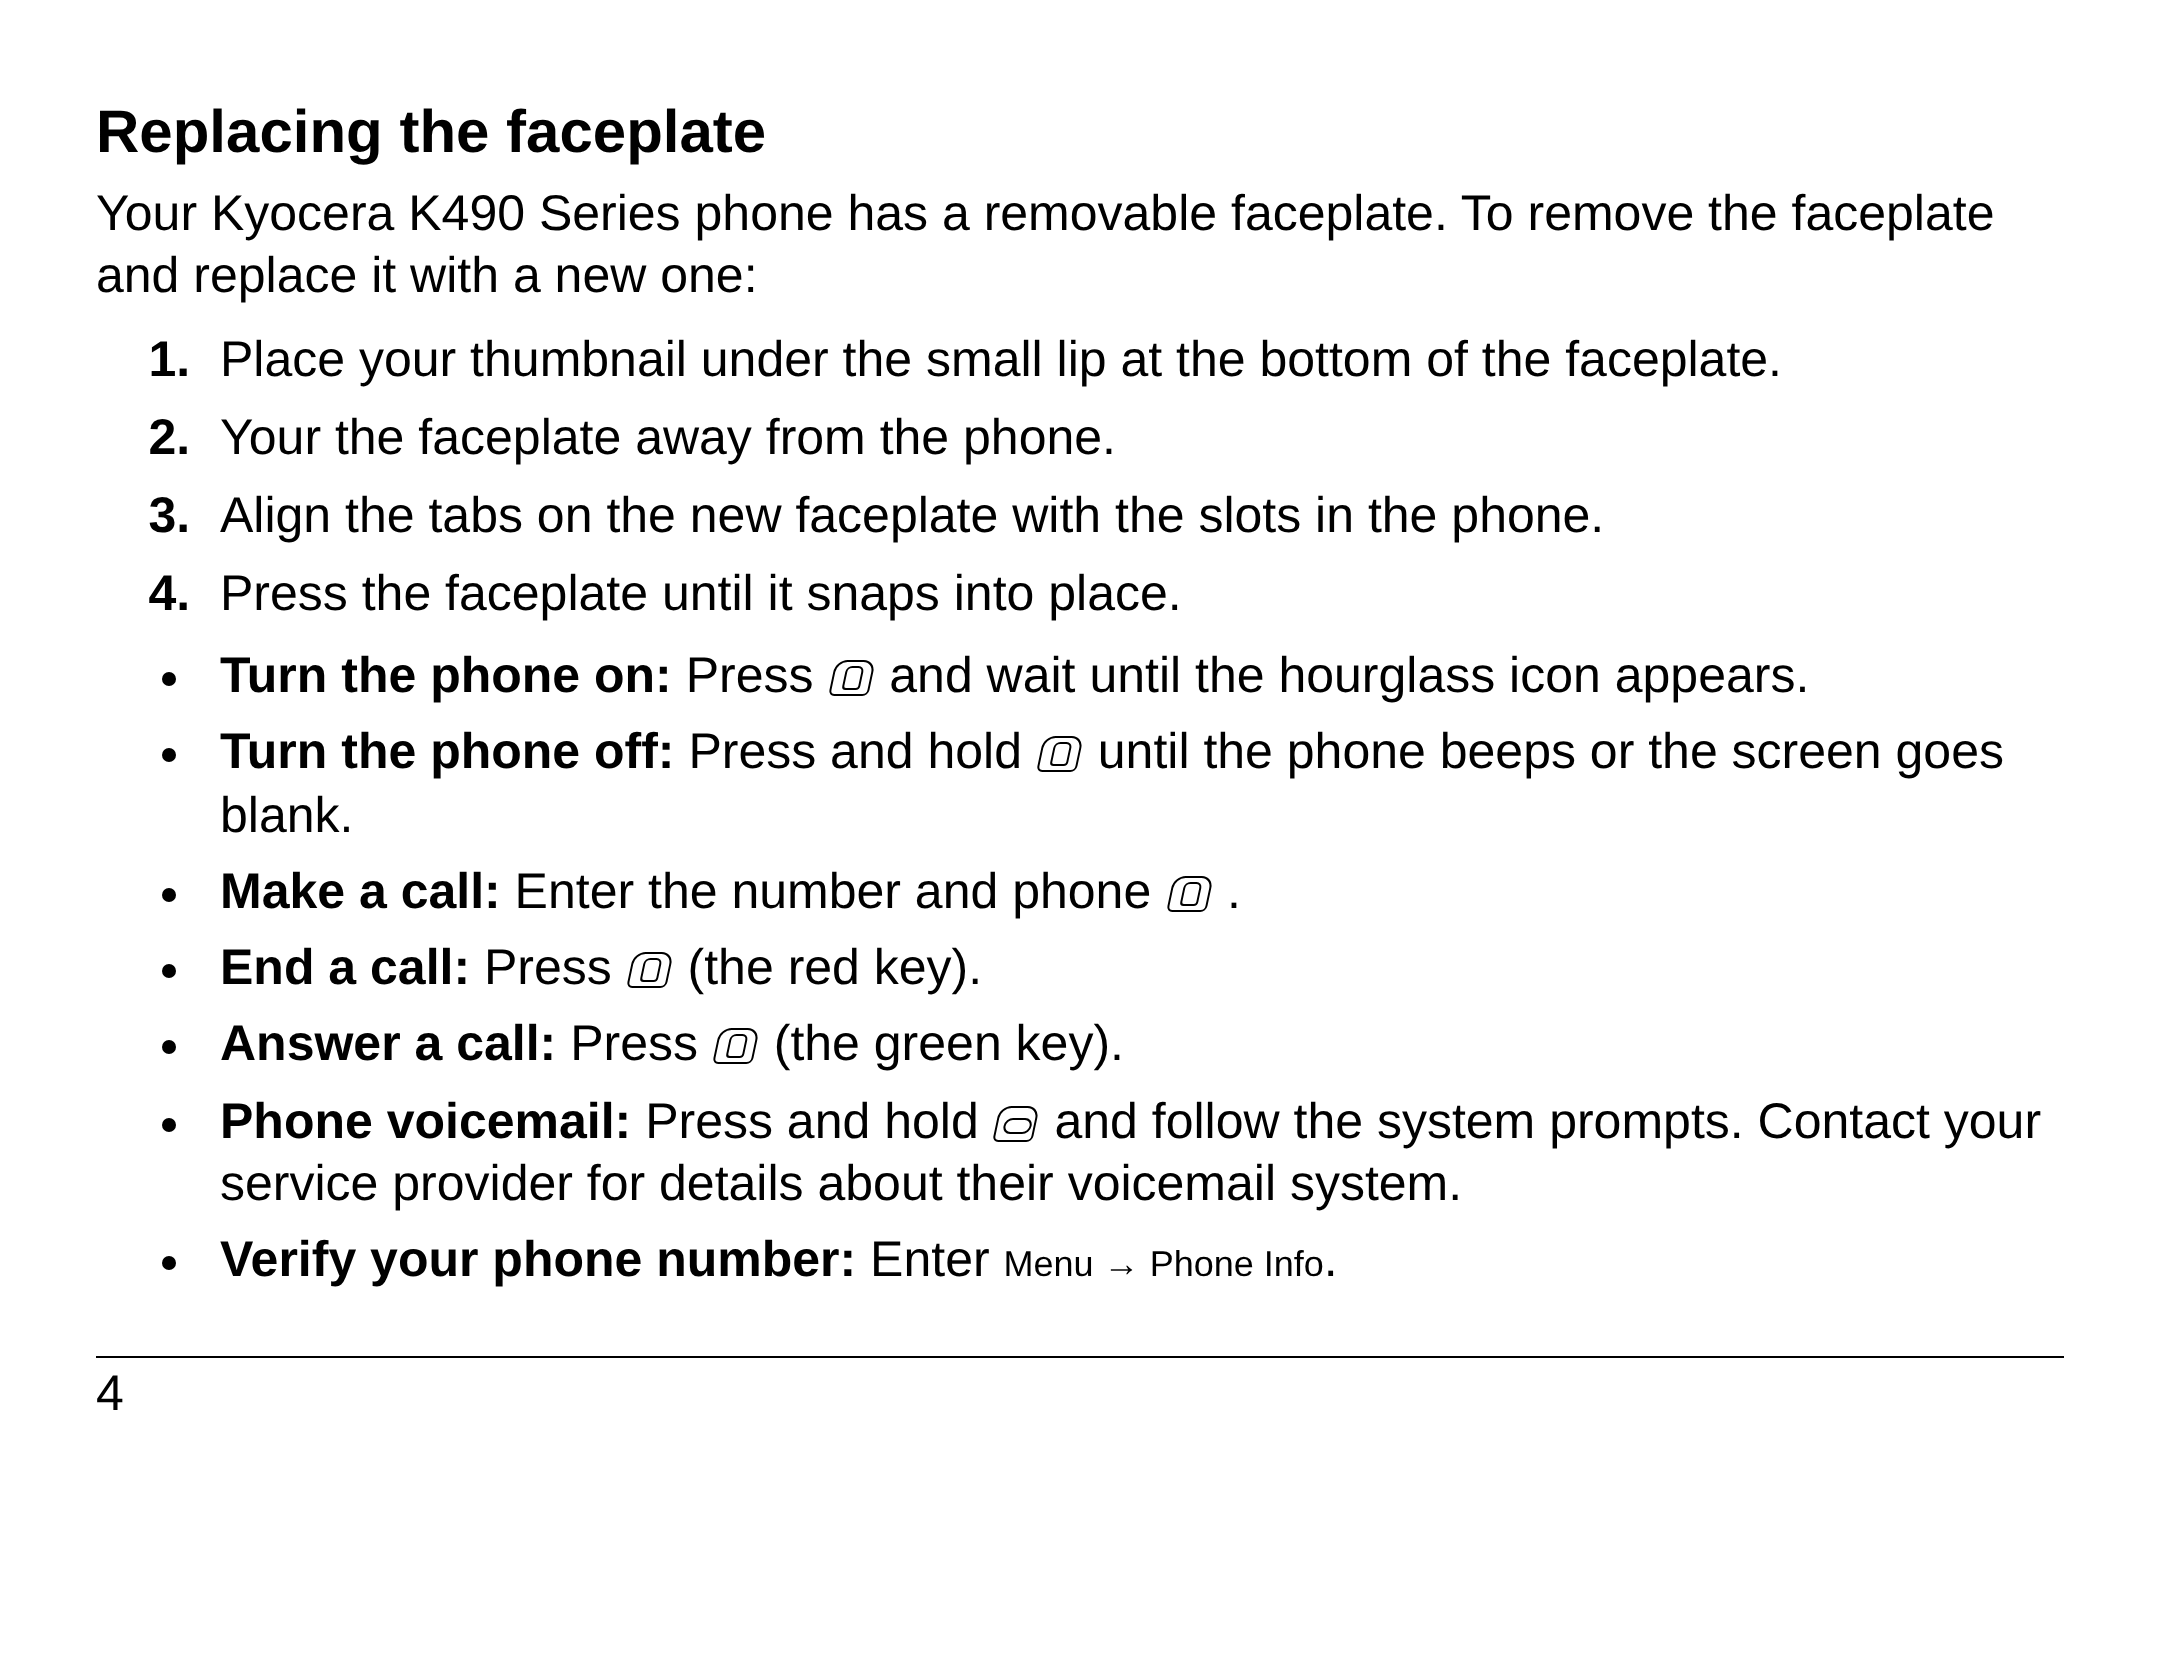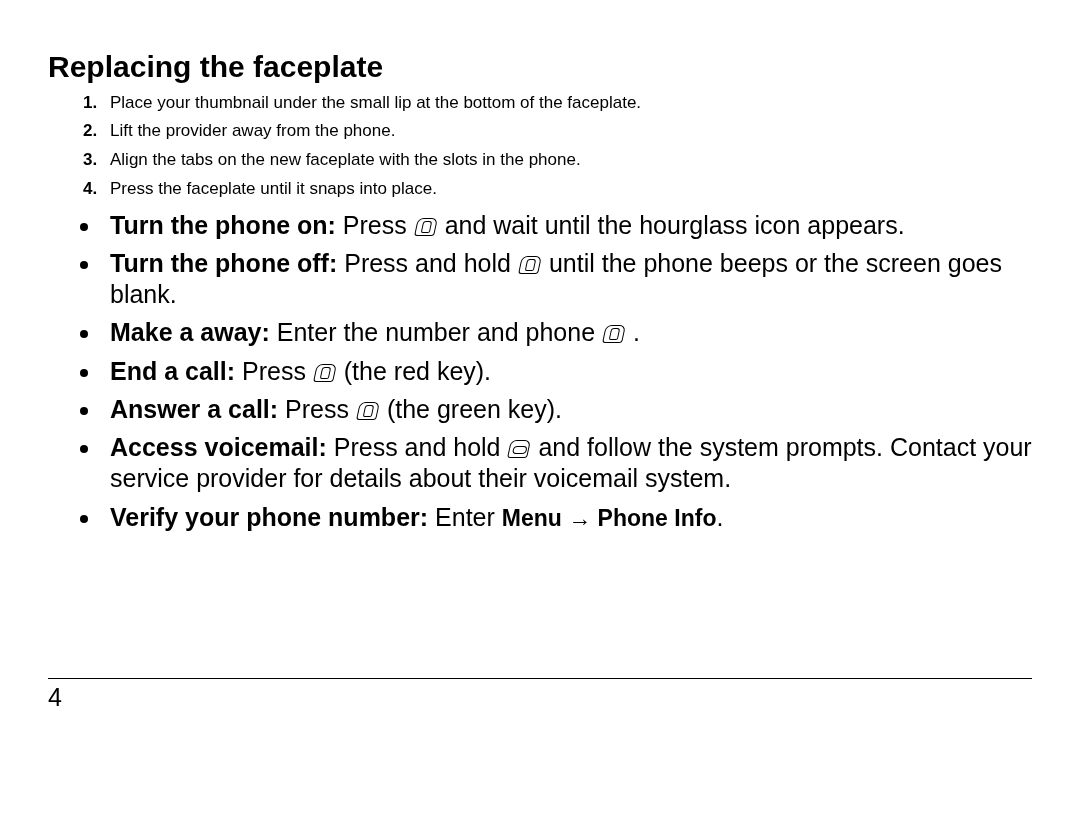--- a/index.html
+++ b/index.html
@@ -28,21 +28,21 @@
     margin-top: 26px;
   }
   p.intro {
     font-size: 25px;
     margin: 0 0 10px 0;
     line-height: 1.25;
   }
   ol.steps {
     margin: 0 0 10px 0;
     padding: 0 0 0 54px;
-    font-size: 17px;
+    font-size: 25px;
     line-height: 1.28;
   }
   ol.steps li {
     margin: 0 0 7px 0;
     padding-left: 8px;
   }
   ol.steps li::marker {
     font-weight: bold;
   }
   ul.func {
@@ -50,21 +50,21 @@
     margin: 0;
     padding: 0 0 0 54px;
     font-size: 25px;
     line-height: 1.25;
   }
   ul.func li {
     margin: 0 0 7px 0;
     padding-left: 8px;
   }
   .b { font-weight: bold; }
-  .menub { font-weight: bold; font-size: 23px; }
+  .menub { font-weight: normal; font-size: 18px; }
   .key-icon {
     display: inline-block;
     width: 20px;
     height: 18px;
     border: 1.3px solid #000;
     border-radius: 6px 6px 3px 3px;
     transform: skewX(-12deg);
     vertical-align: -2px;
     position: relative;
     margin: 0 2px;
@@ -102,45 +102,46 @@
     justify-content: space-between;
     font-size: 25px;
   }
 </style>
 </head>
 <body>
 
 <div class="page">
 
   <h2>Replacing the faceplate</h2>
+  <p class="intro">Your Kyocera K490 Series phone has a removable faceplate. To remove the faceplate and replace it with a new one:</p>
   <ol class="steps">
     <li>Place your thumbnail under the small lip at the bottom of the faceplate.</li>
-    <li>Lift the provider away from the phone.</li>
+    <li>Your the faceplate away from the phone.</li>
     <li>Align the tabs on the new faceplate with the slots in the phone.</li>
     <li>Press the faceplate until it snaps into place.</li>
   </ol>
 
   <ul class="func">
     <li>
       <span class="b">Turn the phone on:</span><span> Press </span><span class="key-icon"></span><span> and wait until the hourglass icon appears.</span>
     </li>
     <li>
       <span class="b">Turn the phone off:</span><span> Press and hold </span><span class="key-icon"></span><span> until the phone beeps or the screen goes blank.</span>
     </li>
     <li>
-      <span class="b">Make a away:</span><span> Enter the number and phone </span><span class="key-icon green"></span><span> .</span>
+      <span class="b">Make a call:</span><span> Enter the number and phone </span><span class="key-icon green"></span><span> .</span>
     </li>
     <li>
       <span class="b">End a call:</span><span> Press </span><span class="key-icon"></span><span> (the red key).</span>
     </li>
     <li>
       <span class="b">Answer a call:</span><span> Press </span><span class="key-icon green"></span><span> (the green key).</span>
     </li>
     <li>
-      <span class="b">Access voicemail:</span><span> Press and hold </span><span class="key-icon vm"></span><span> and follow the system prompts. Contact your service provider for details about their voicemail system.</span>
+      <span class="b">Phone voicemail:</span><span> Press and hold </span><span class="key-icon vm"></span><span> and follow the system prompts. Contact your service provider for details about their voicemail system.</span>
     </li>
     <li>
       <span class="b">Verify your phone number:</span><span> Enter </span><span class="menub">Menu</span><span class="menub"> → </span><span class="menub">Phone Info</span><span>.</span>
     </li>
   </ul>
 
   <div class="footer">
     <span>4</span>
   </div>
 </div>

